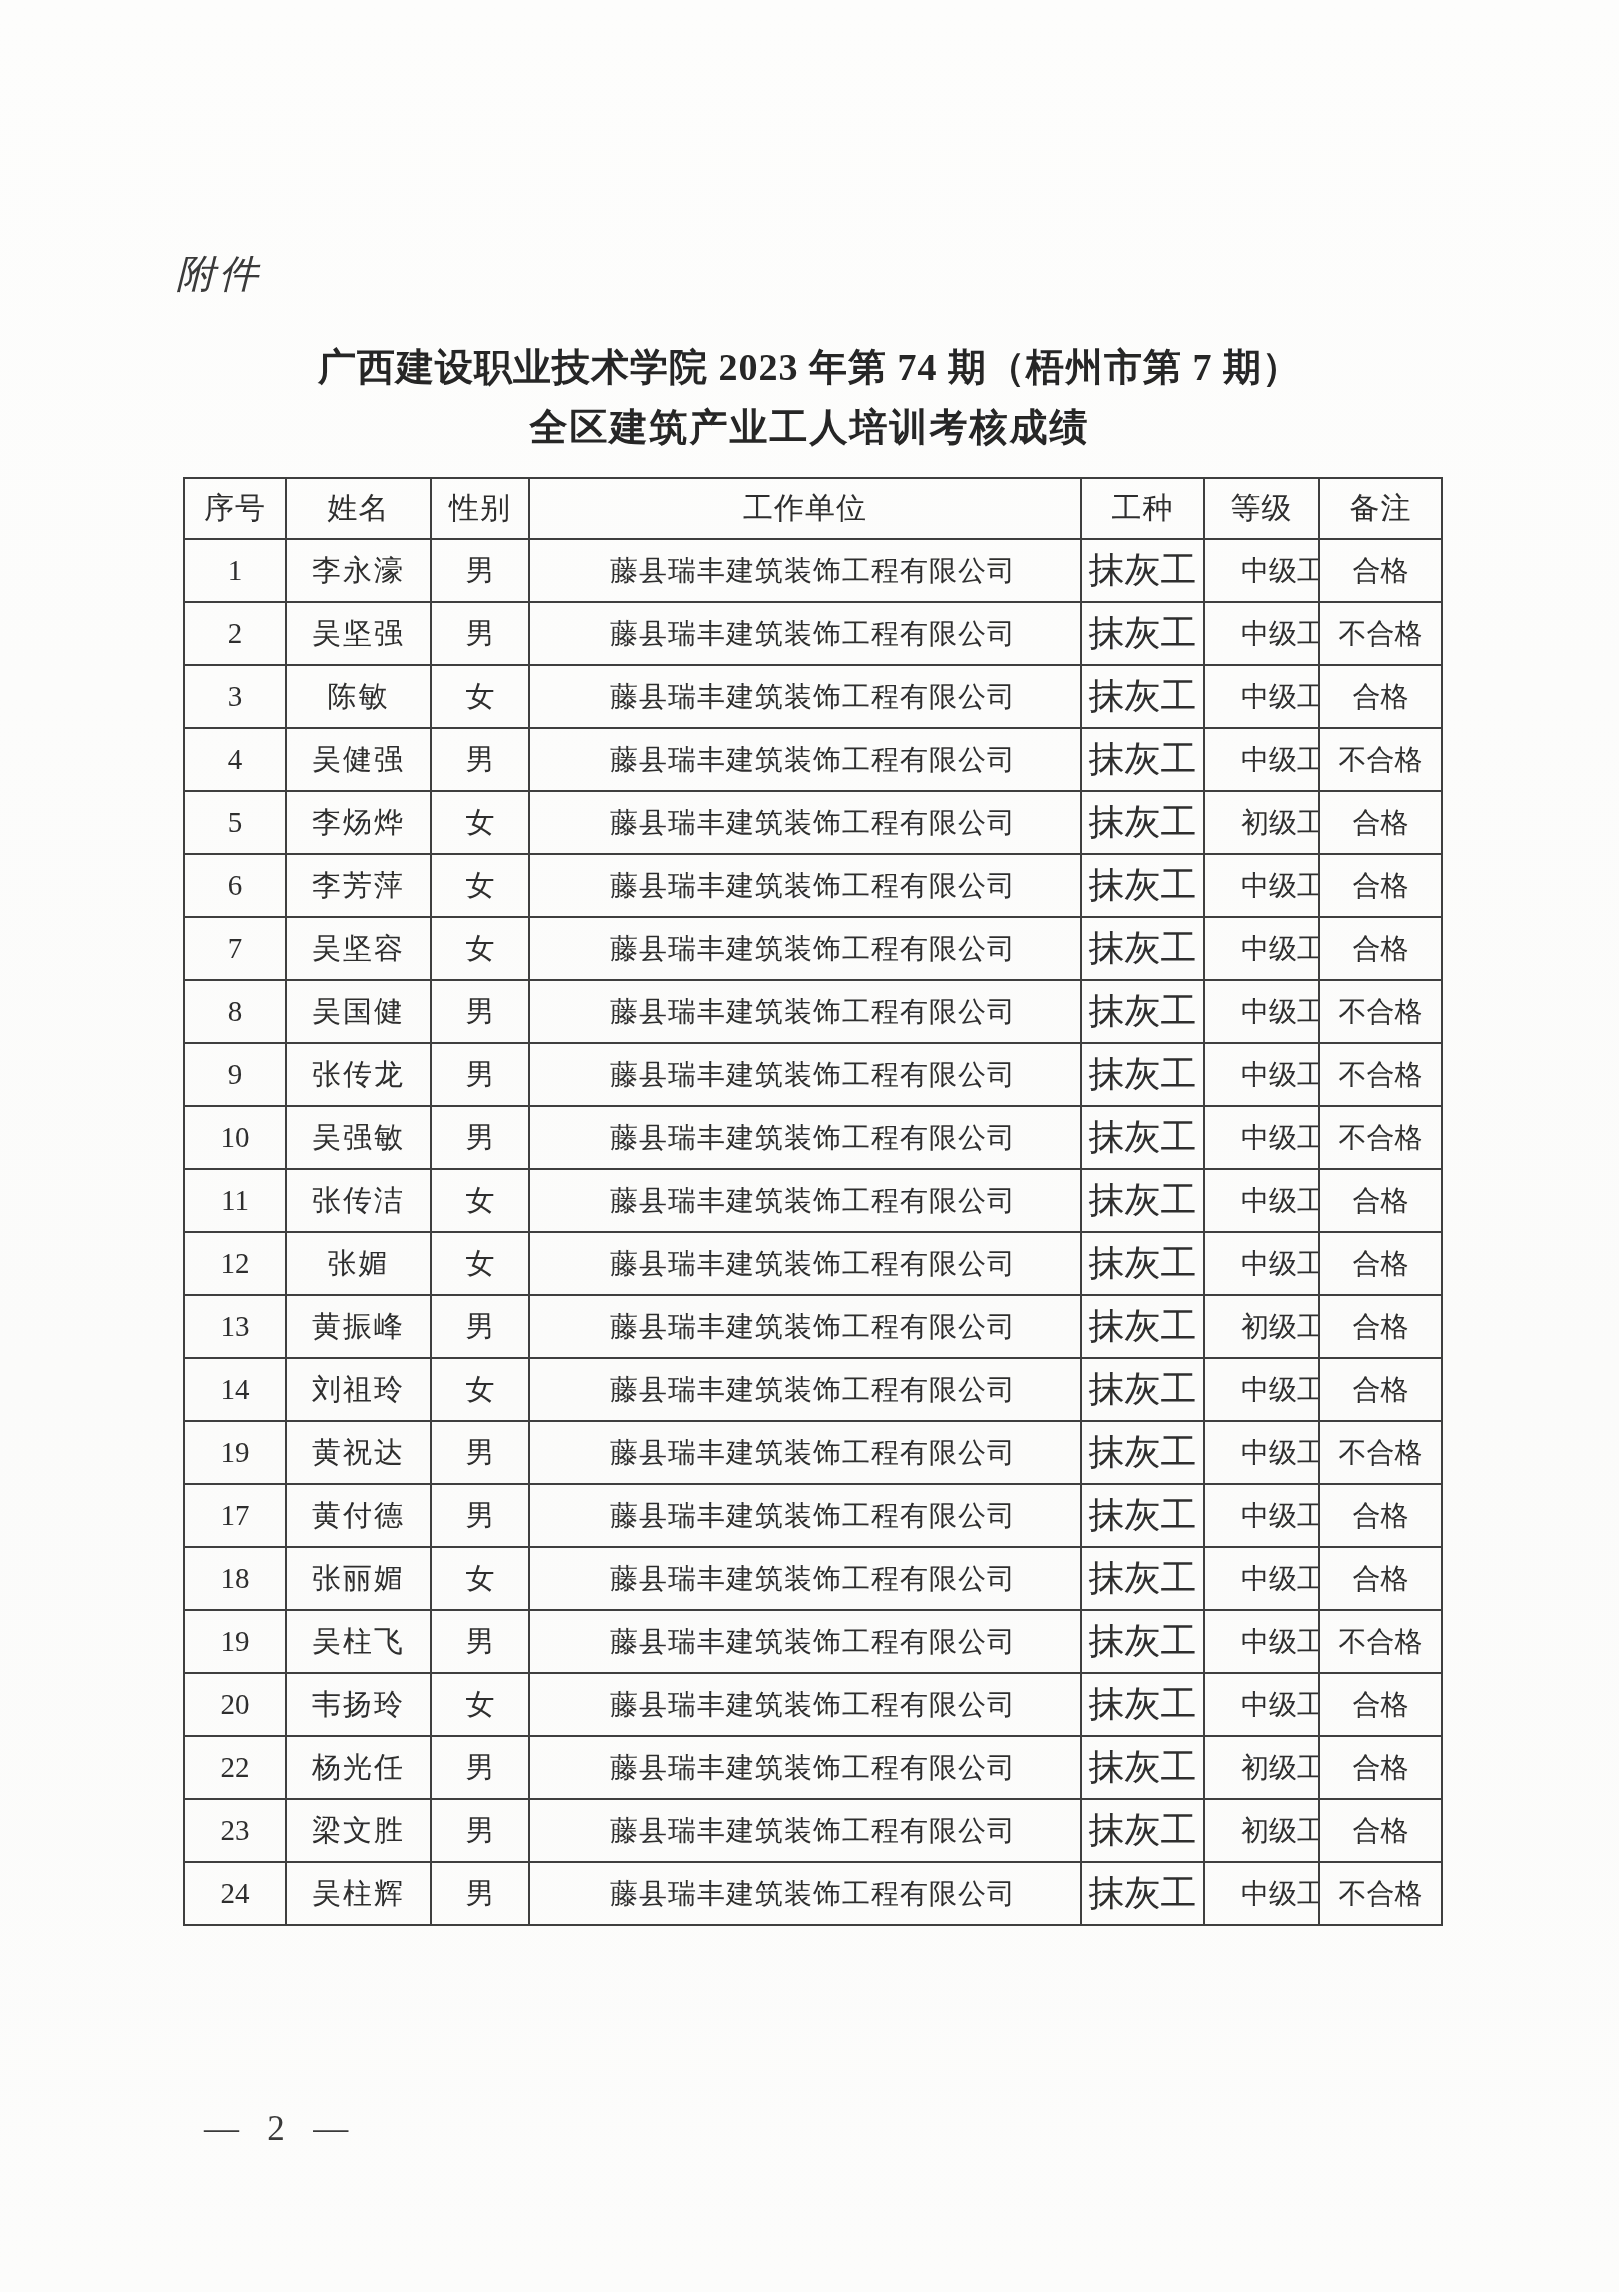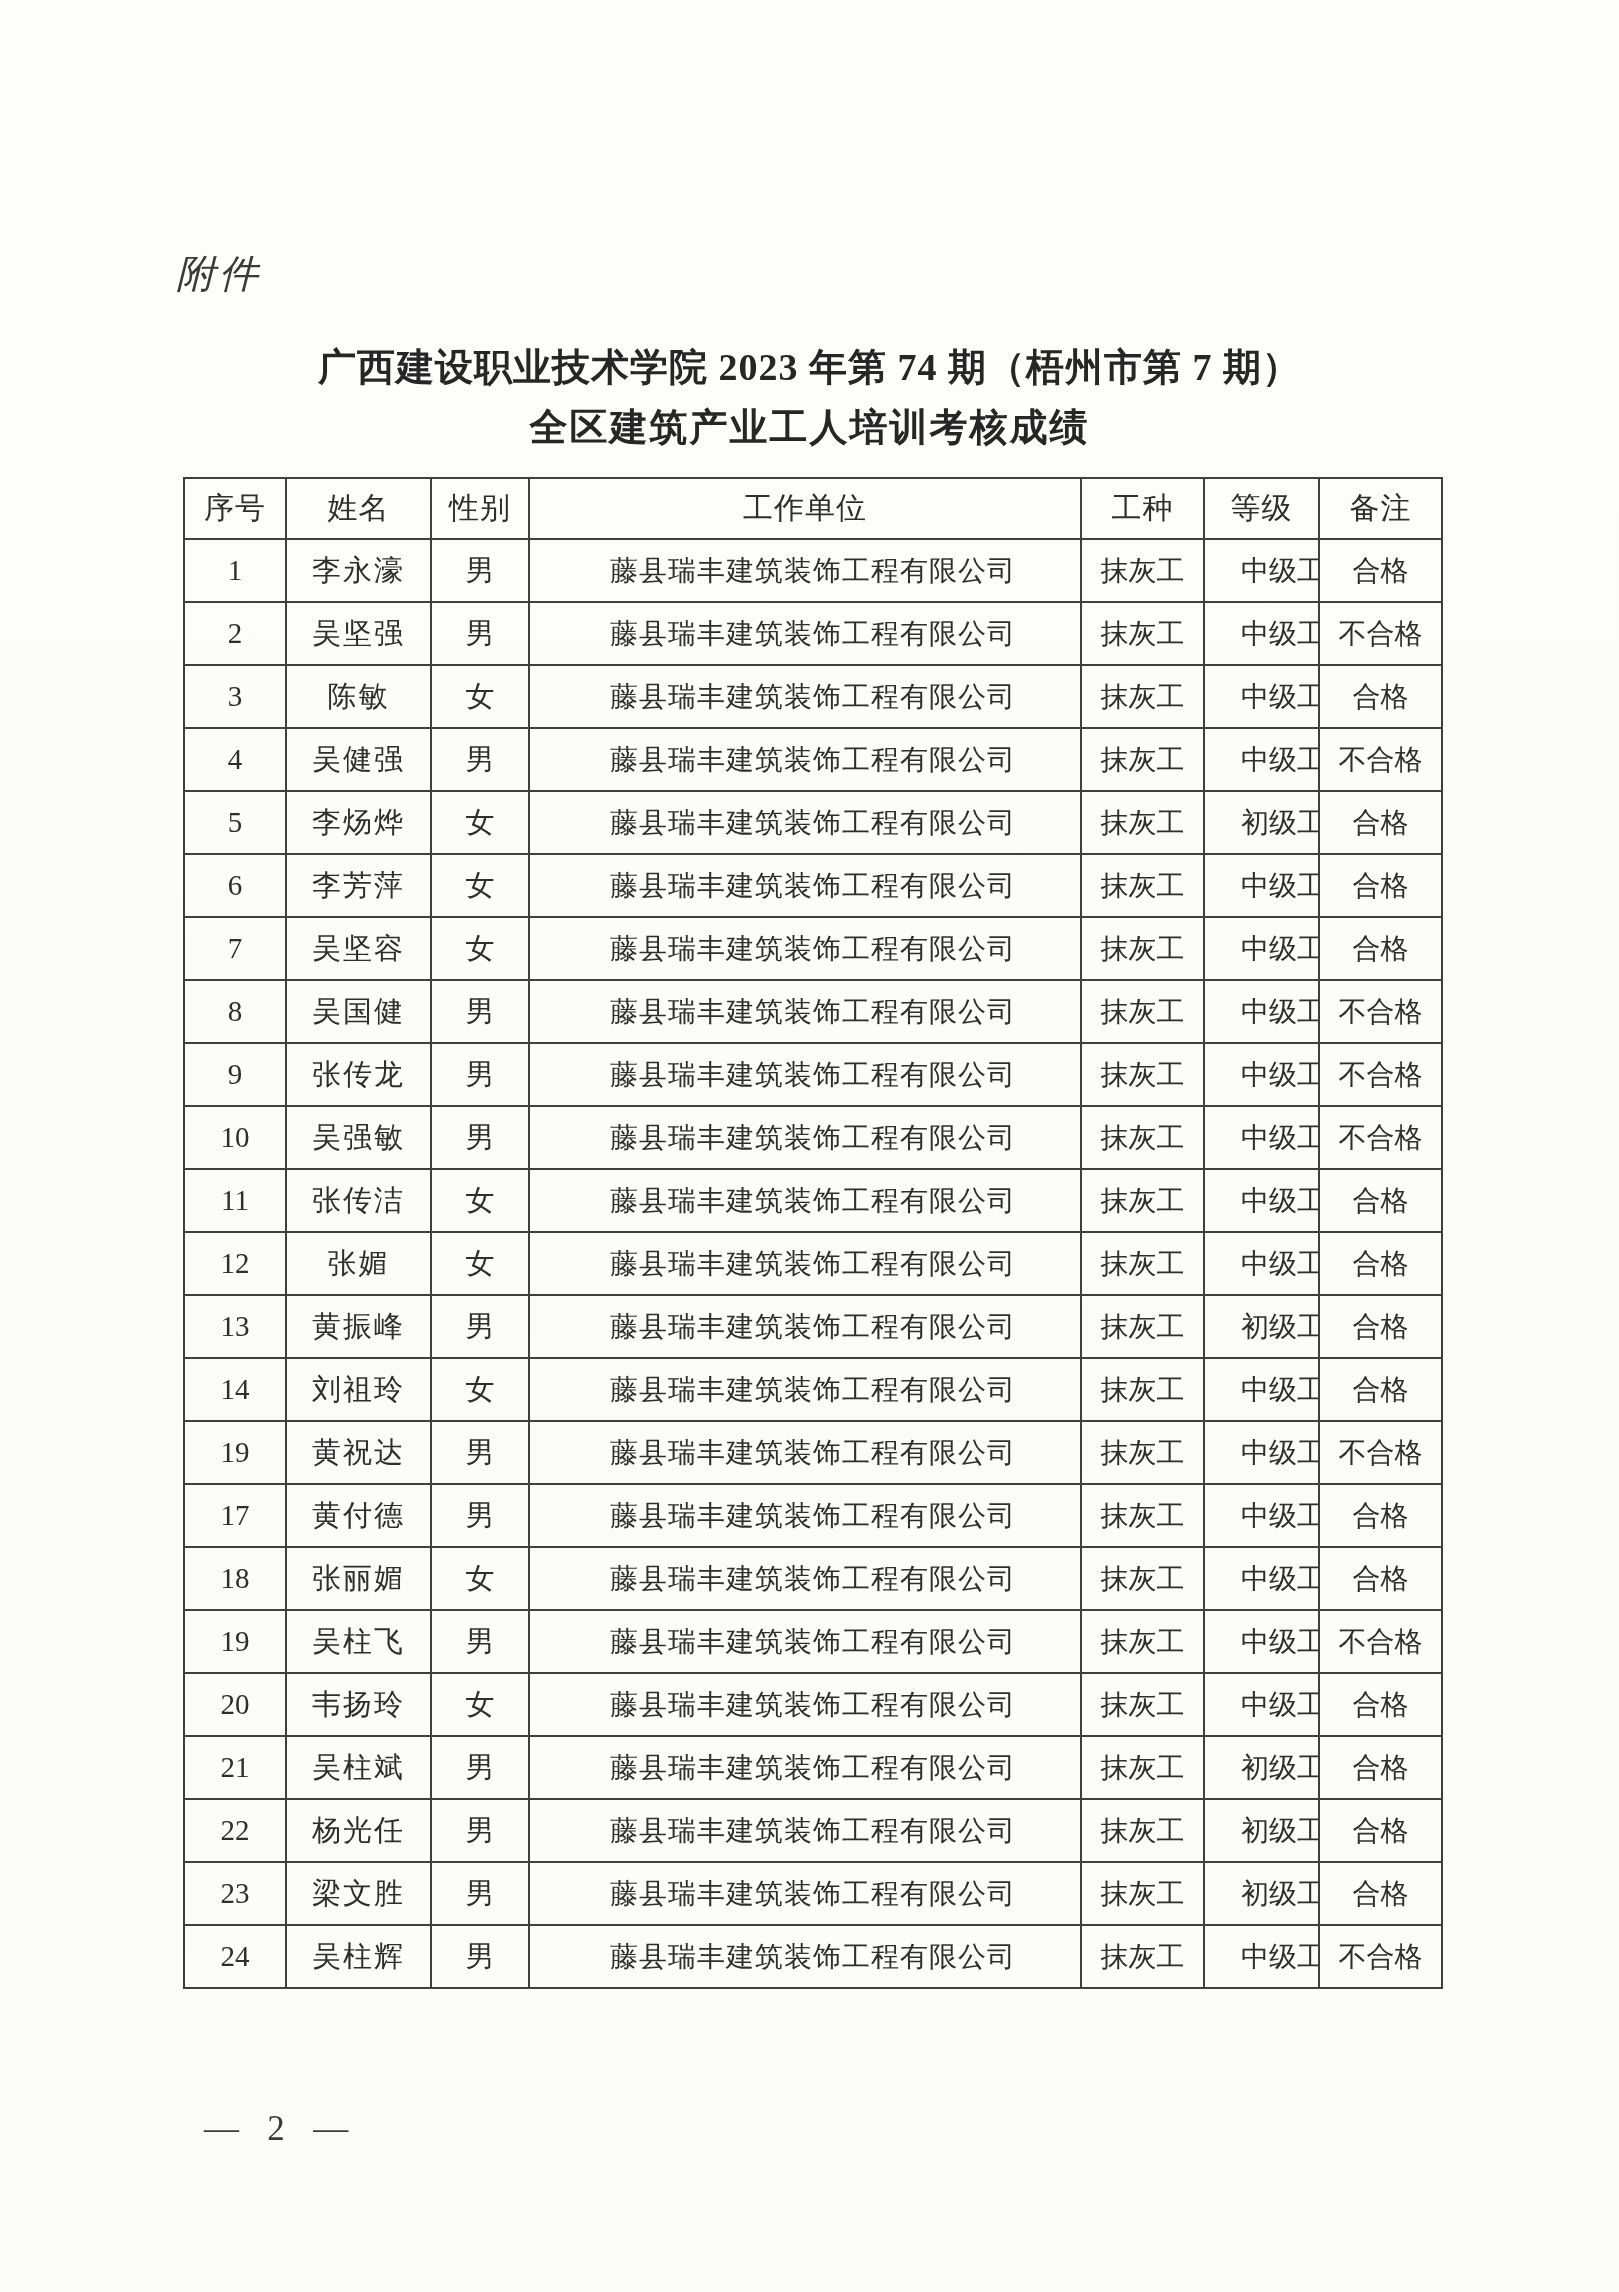--- a/index.html
+++ b/index.html
@@ -71,21 +71,21 @@
   table.results tbody tr { height: 63px; }
   table.results th {
     font-size: 30px;
     letter-spacing: 1px;
     border-bottom-width: 2.9px;
   }
   td.c-no   { font-size: 29px; color: #3a3a3a; }
   td.c-name { font-size: 29px; letter-spacing: 2px; }
   td.c-gen  { font-size: 29px; }
   td.c-unit { font-size: 28px; letter-spacing: 1px; padding-left: 16px; }
-  td.c-job  { font-size: 28px; margin-top: 14px; }
+  td.c-job  { font-size: 36px; margin-top: 14px; }
   td.c-lvl  { font-size: 28px; padding-left: 36px; }
   td.c-rmk  { font-size: 28px; }
   .page-footer {
     position: absolute;
     left: 204px;
     top: 2109px;
     font-size: 35px;
     color: #3a3a3a;
     letter-spacing: 9.8px;
   }
@@ -307,29 +307,20 @@
   <tr>
     <td class="c-no">20</td>
     <td class="c-name">韦扬玲</td>
     <td class="c-gen">女</td>
     <td class="c-unit">藤县瑞丰建筑装饰工程有限公司</td>
     <td class="c-job">抹灰工</td>
     <td class="c-lvl">中级工</td>
     <td class="c-rmk">合格</td>
   </tr>
 
-  <tr>
-    <td class="c-no">21</td>
-    <td class="c-name">吴柱斌</td>
-    <td class="c-gen">男</td>
-    <td class="c-unit">藤县瑞丰建筑装饰工程有限公司</td>
-    <td class="c-job">抹灰工</td>
-    <td class="c-lvl">初级工</td>
-    <td class="c-rmk">合格</td>
-  </tr>
 
   <tr>
     <td class="c-no">22</td>
     <td class="c-name">杨光任</td>
     <td class="c-gen">男</td>
     <td class="c-unit">藤县瑞丰建筑装饰工程有限公司</td>
     <td class="c-job">抹灰工</td>
     <td class="c-lvl">初级工</td>
     <td class="c-rmk">合格</td>
   </tr>

